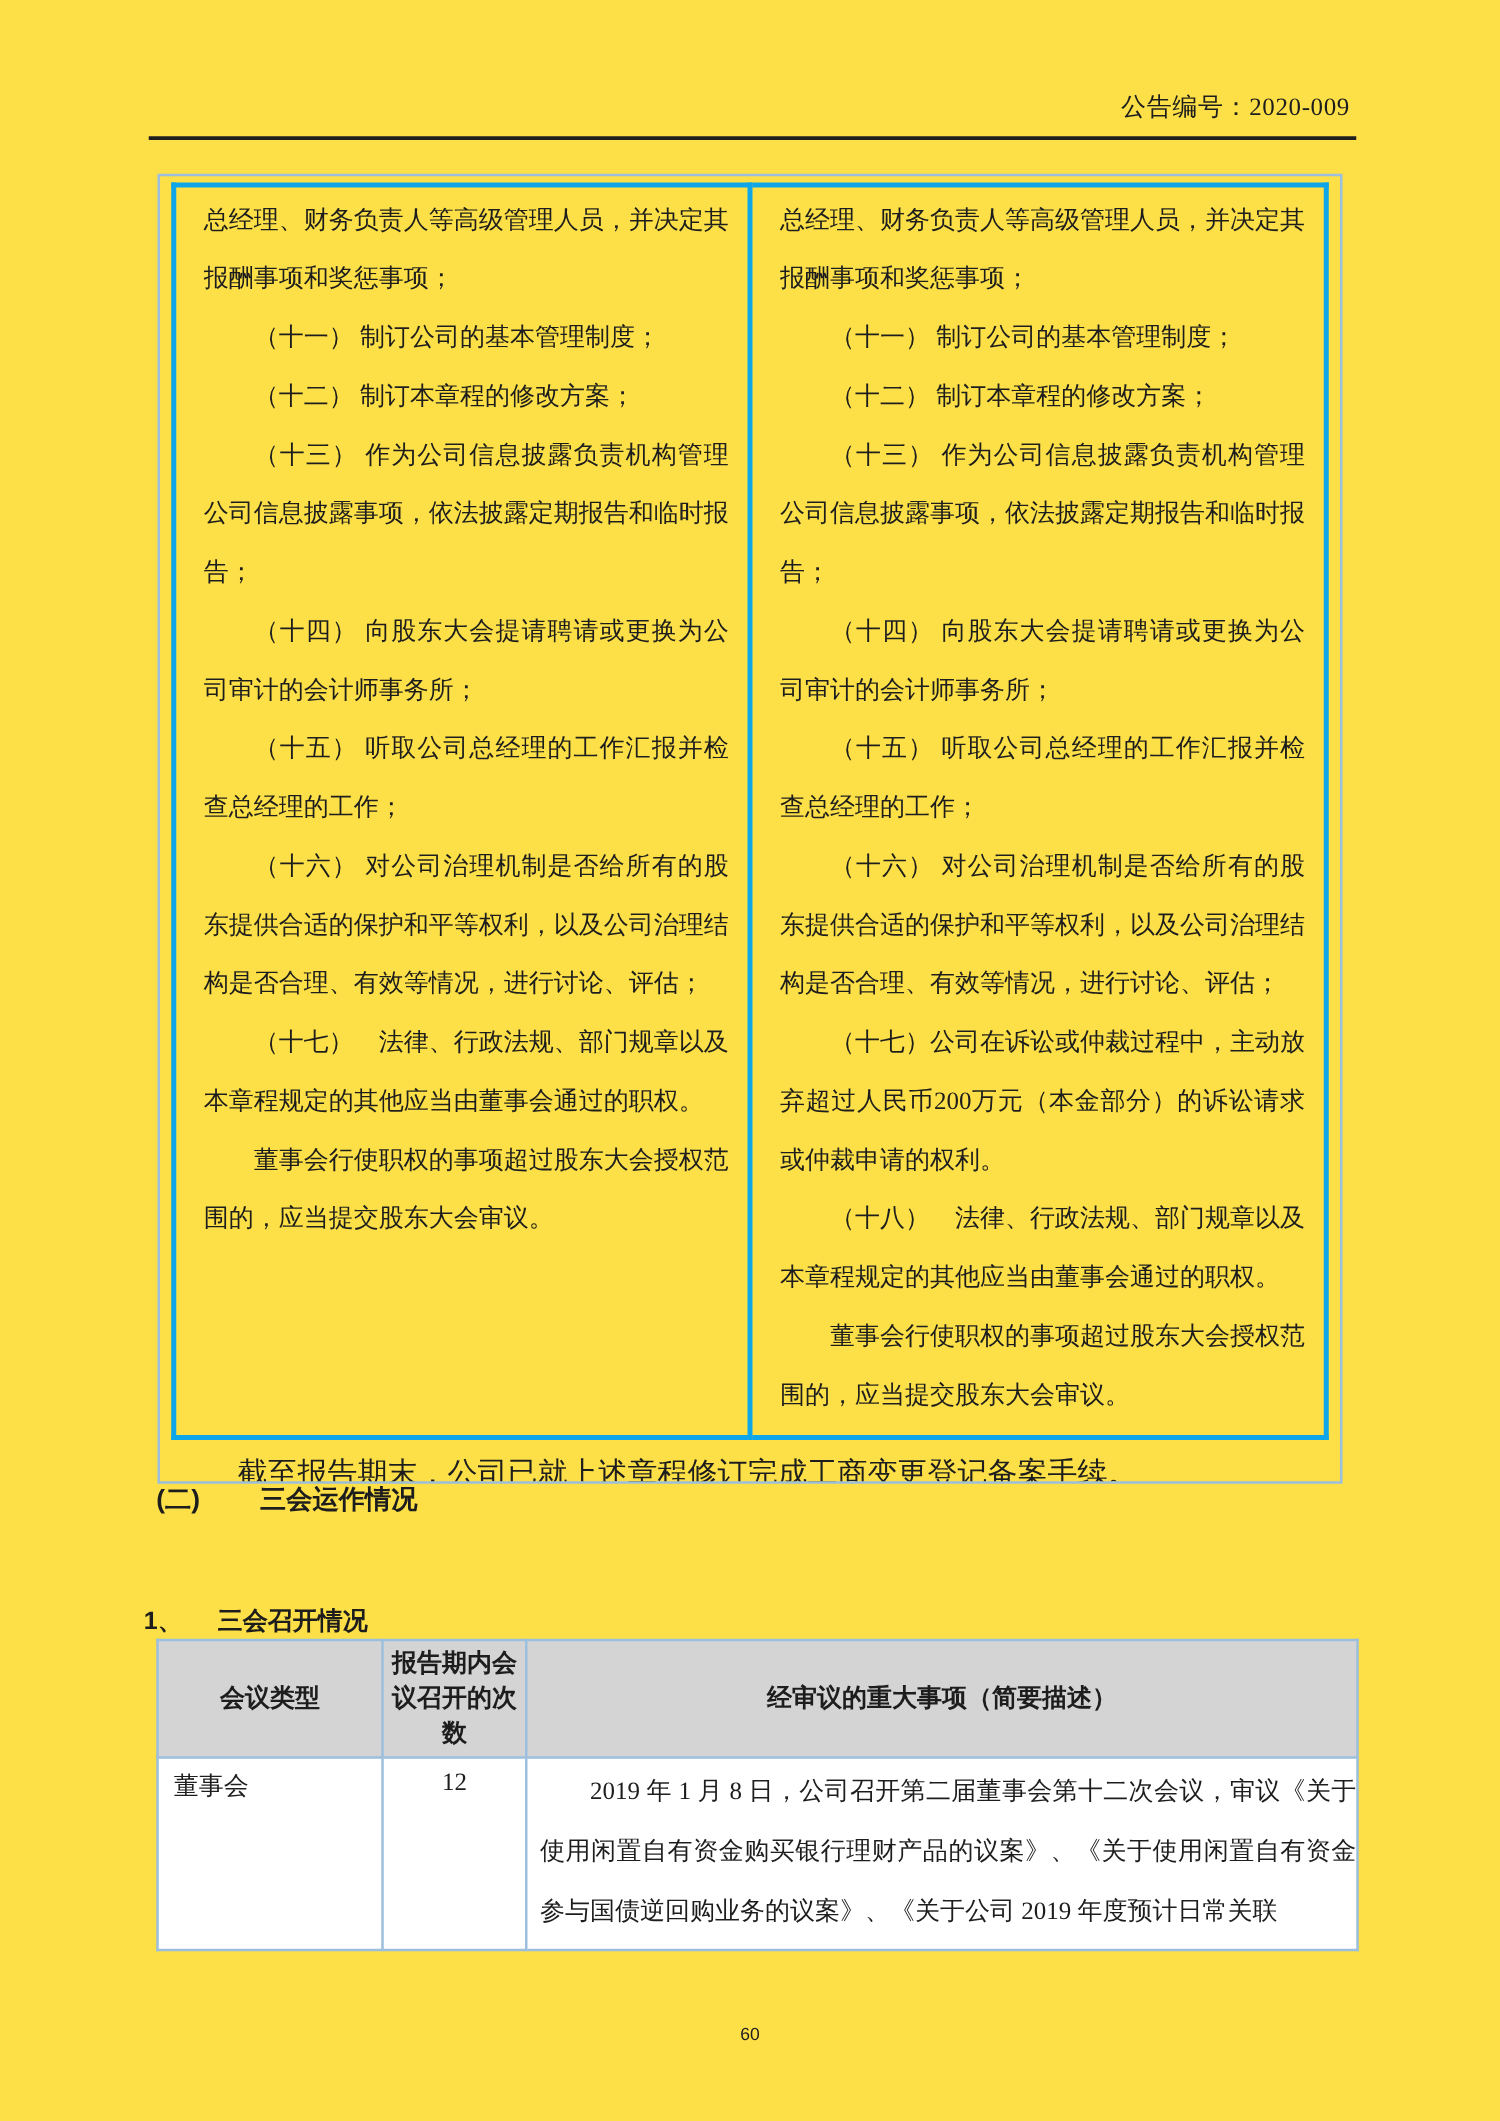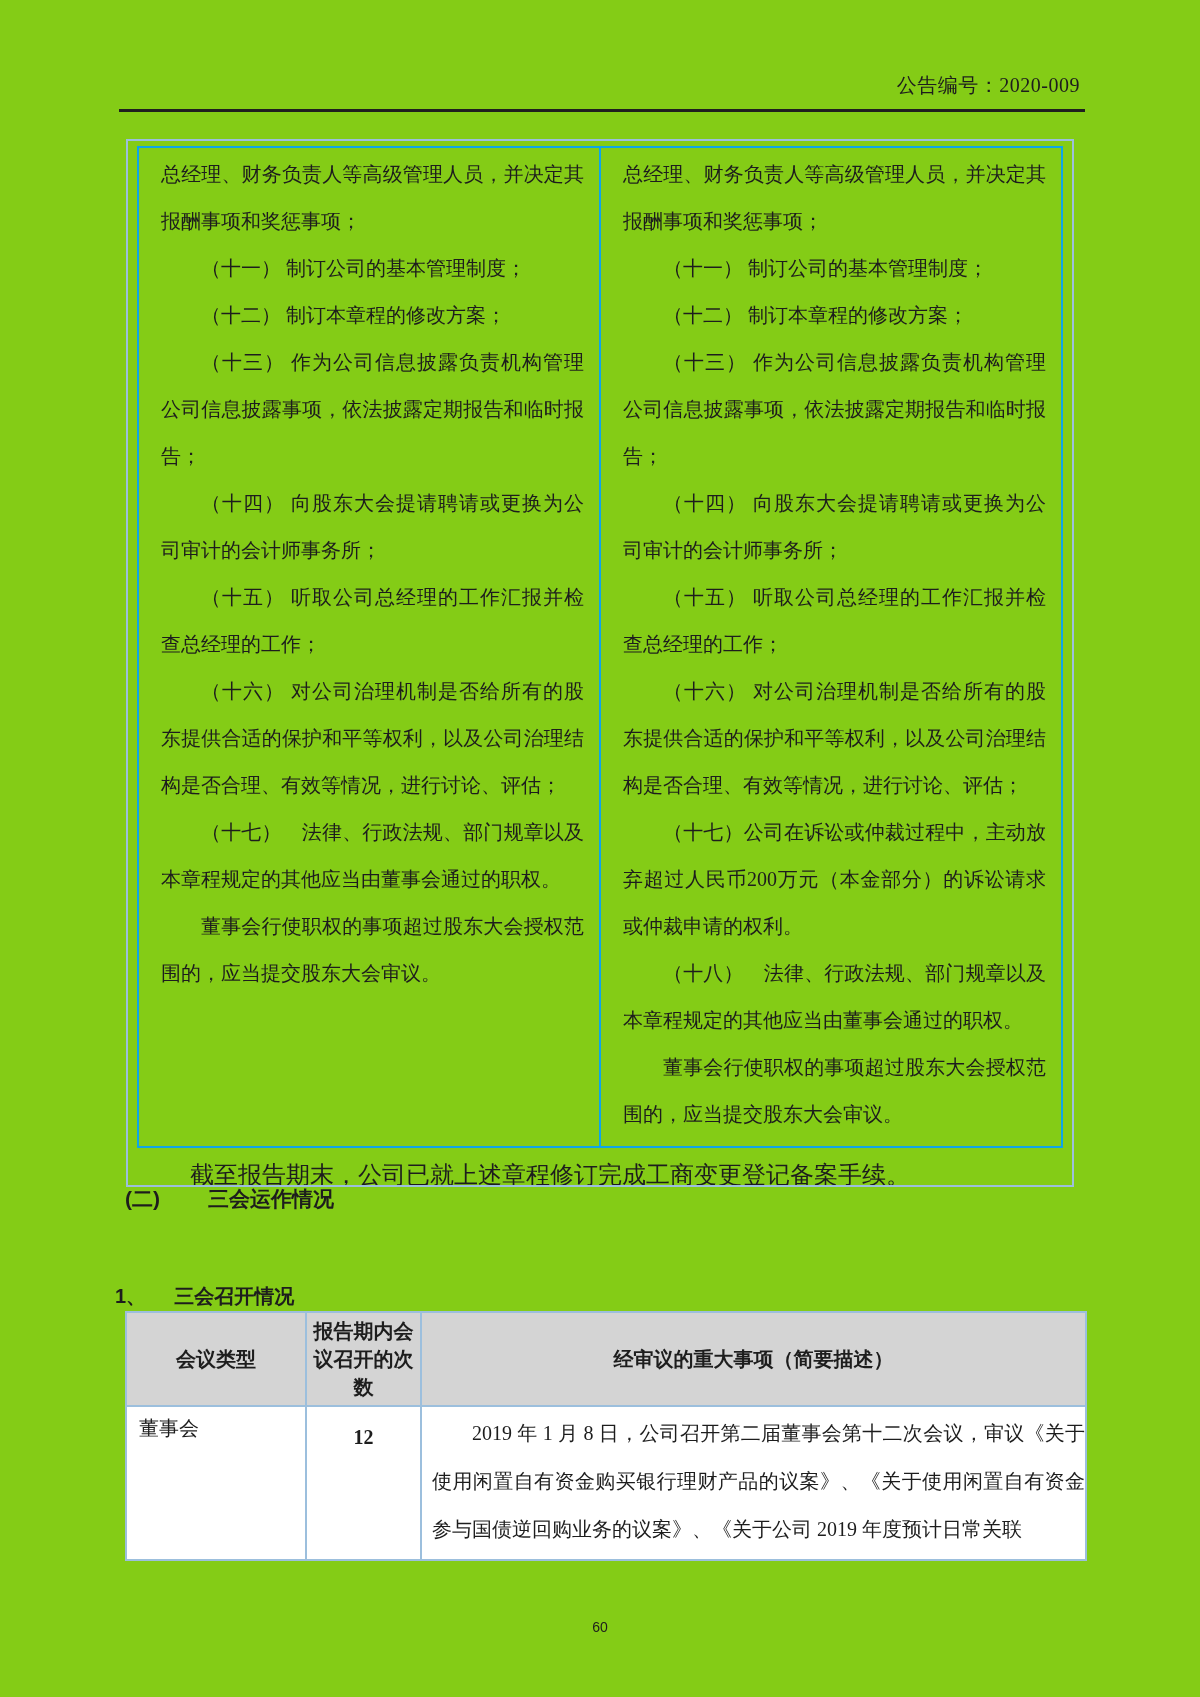--- a/index.html
+++ b/index.html
@@ -2,21 +2,21 @@
 <html><head>
 <meta charset="utf-8">
 <style>
   * { margin: 0; padding: 0; box-sizing: border-box; }
   html, body { background: #ffffff; }
   .page {
     position: relative;
     width: 1200px;
     height: 1697px;
     margin: 0 auto;
-    background: #84cc16;
+    background: #fde047;
     font-family: "Liberation Serif", "DejaVu Serif", serif;
     color: #1d1d1d;
     overflow: hidden;
   }
   .doc-number {
     position: absolute;
     top: 72px;
     left: 119px;
     width: 961px;
     text-align: right;
@@ -41,21 +41,21 @@
     overflow: hidden;
   }
   .charter-table {
     width: calc(100% - 18px);
     margin: 5px auto 0 auto;
     border-collapse: collapse;
     table-layout: fixed;
   }
   .charter-table td {
     width: 50%;
-    border: 2px solid #0ea5e9;
+    border: 4px solid #0ea5e9;
     vertical-align: top;
     padding: 3px 15px 8px 22px;
     font-size: 20px;
     line-height: 47px;
   }
   .para { text-align: justify; }
   .para.indent { text-indent: 2em; }
   .para.bold { font-weight: normal; }
   .charter-note {
     margin: 12px 14px 0 14px;
@@ -106,21 +106,21 @@
     padding: 4px 0;
     line-height: 28px;
   }
   .meetings-table td {
     border: 2px solid #9cbfdd;
     background: #ffffff;
     vertical-align: top;
     font-size: 20px;
   }
   .cell-type { padding: 8px 6px 8px 12px; height: 152px; }
-  .cell-count { text-align: center; padding-top: 19px; font-weight: bold; }
+  .cell-count { text-align: center; padding-top: 8px; }
   .cell-desc { padding: 2px 0 6px 10px; }
   .cell-desc .desc {
     text-indent: 2em;
     line-height: 48px;
     text-align: justify;
   }
   .page-number {
     position: absolute;
     top: 1619px;
     left: 0;

